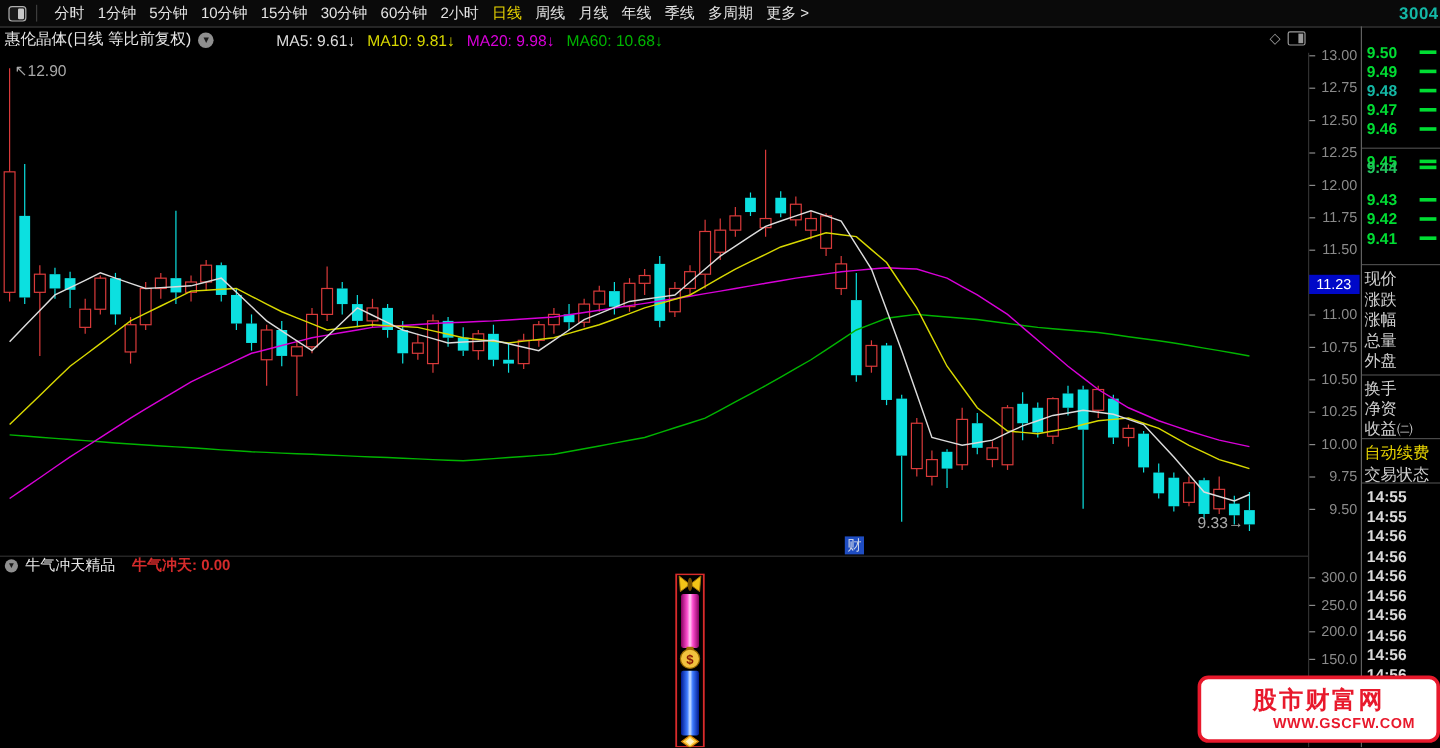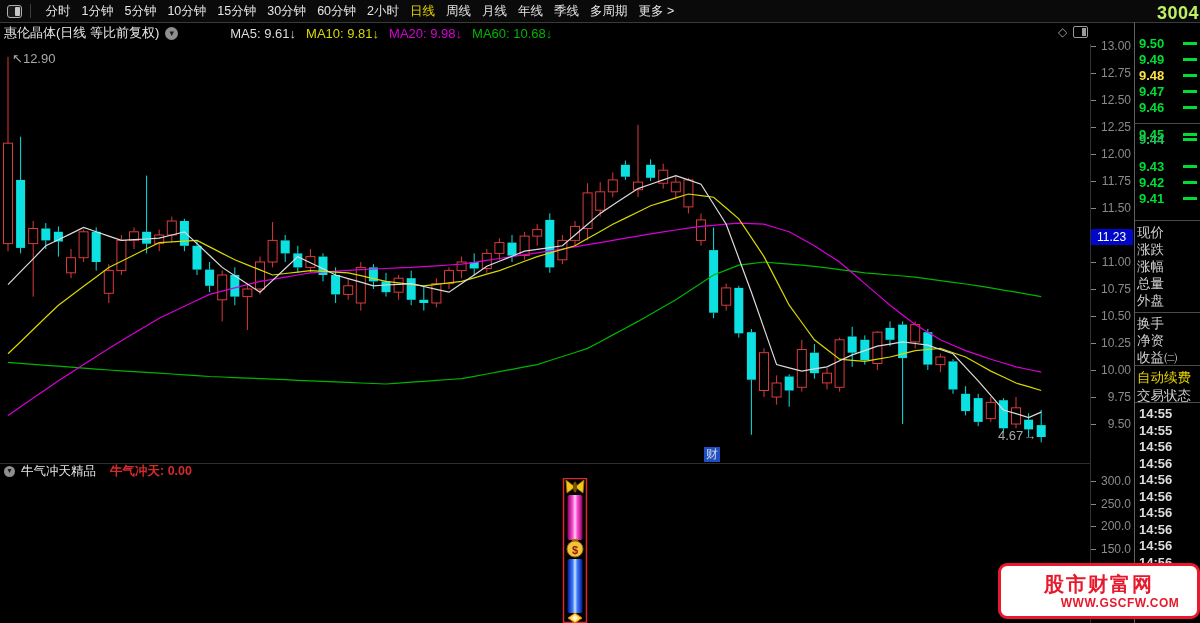--- a/index.html
+++ b/index.html
@@ -9,21 +9,21 @@
   .menubar{position:absolute;left:0;top:0;width:1200px;height:22px;background:#0a0a0a;
            border-bottom:1px solid #3a3a3a;display:flex;align-items:center;color:#e4e4e4;font-size:12.5px;}
   .mb-ico{width:13px;height:11px;border:1px solid #b0b0b0;border-radius:3px;margin:0 8px 0 7px;position:relative;background:#1a1a1a;}
   .mb-ico span{position:absolute;right:1px;top:1px;bottom:1px;width:5px;background:#c8c8c8;border-radius:1px;}
   .mb-sep{width:1px;height:14px;background:#3c3c3c;margin-right:9px;}
   .menu-item{padding:0 5.5px;cursor:default;white-space:nowrap;}
   .menu-item.active{color:#e8d400;}
   .menu-right{margin-left:auto;display:flex;align-items:center;margin-right:122px;}
   .menu-right .menu-item{padding:0 10px;border-left:1px solid #3c3c3c;}
   .menu-right .menu-item:first-child{border-left:none;}
-  .stock-code{position:absolute;right:1px;top:3px;color:#bef264;font-weight:bold;font-size:18px;letter-spacing:.5px;}
+  .stock-code{position:absolute;right:1px;top:3px;color:#14b8a6;font-weight:bold;font-size:14px;letter-spacing:.5px;}
   
   .titlebar{position:absolute;left:0;top:22px;width:1134px;height:22px;display:flex;align-items:center;color:#e8e8e8;font-size:13px;}
   .chart-title{margin-left:4px;white-space:nowrap;}
   .drop-ico{width:13px;height:13px;border-radius:50%;background:#8f8f8f;color:#1a1a1a;font-size:9px;line-height:12px;
             text-align:center;margin:0 6px;flex:0 0 auto;}
   .ma-item{margin-right:10px;white-space:nowrap;font-size:13px;}
   .tb-right{position:absolute;left:1058px;top:3px;display:flex;align-items:center;gap:6px;color:#9a9a9a;}
   .diamond{font-size:12px;}
   .layout-ico{width:13px;height:10px;border:1px solid #9a9a9a;border-radius:2px;position:relative;}
   .layout-ico span{position:absolute;right:1px;top:1px;bottom:1px;width:4px;background:#9a9a9a;}
@@ -453,21 +453,21 @@
       <div class="ax-lbl" style="top: 34px;">250.0</div>
       <div class="ax-tick" style="top: 63px;"></div>
       <div class="ax-lbl" style="top: 56px;">200.0</div>
       <div class="ax-tick" style="top: 86px;"></div>
       <div class="ax-lbl" style="top: 79px;">150.0</div>
     </div>
 
   <div id="quote-panel">
       <div class="q-row" style="top: 14px; color: rgb(0, 221, 51);">9.50<span class="q-dash"></span></div>
       <div class="q-row" style="top: 30px; color: rgb(0, 221, 51);">9.49<span class="q-dash"></span></div>
-      <div class="q-row" style="top: 46px; color: #fde047;">9.48<span class="q-dash"></span></div>
+      <div class="q-row" style="top: 46px; color: #14b8a6;">9.48<span class="q-dash"></span></div>
       <div class="q-row" style="top: 62px; color: rgb(0, 221, 51);">9.47<span class="q-dash"></span></div>
       <div class="q-row" style="top: 78px; color: rgb(0, 221, 51);">9.46<span class="q-dash"></span></div>
       <div class="q-div" style="top: 101px;"></div>
       <div class="q-row" style="top: 105px; color: rgb(0, 221, 51);">9.45<span class="q-dash"></span></div>
       <div class="q-row" style="top: 110px; color: #22c55e;">9.44<span class="q-dash"></span></div>
       <div class="q-row" style="top: 137px; color: rgb(0, 221, 51);">9.43<span class="q-dash"></span></div>
       <div class="q-row" style="top: 153px; color: rgb(0, 221, 51);">9.42<span class="q-dash"></span></div>
       <div class="q-row" style="top: 169px; color: rgb(0, 221, 51);">9.41<span class="q-dash"></span></div>
       <div class="q-div" style="top: 198px;"></div>
       <div class="q-info" style="top: 202px;">现价</div>
@@ -491,21 +491,21 @@
       <div class="q-time" style="top: 466.5px;">14:56</div>
       <div class="q-time" style="top: 483px;">14:56</div>
       <div class="q-time" style="top: 499.5px;">14:56</div>
       <div class="q-time" style="top: 516px;">14:56</div>
       <div class="q-time" style="top: 532.5px;">14:56</div>
       <div class="q-time" style="top: 549px;">14:56</div>
       <div class="q-time" style="top: 565.5px;">14:56</div>
     </div>
 
   <span class="anno" style="left:12px;top:51px;"><span id="anno-high-arrow">↖</span><span id="anno-high-text">12.90</span></span>
-  <span class="anno" style="left:998px;top:428px;"><span id="anno-low-text">4.67</span><span id="anno-low-arrow" style="letter-spacing:-1px;">→</span></span>
+  <span class="anno" style="left:998px;top:428px;"><span id="anno-low-text">9.33</span><span id="anno-low-arrow" style="letter-spacing:-1px;">→</span></span>
 
   <span class="cai">财</span>
 
   <div class="brand">
     <div class="brand-left">
       <div class="brand-name">股市财富网</div>
       <div class="brand-url">WWW.GSCFW.COM</div>
     </div>
   </div>
 

